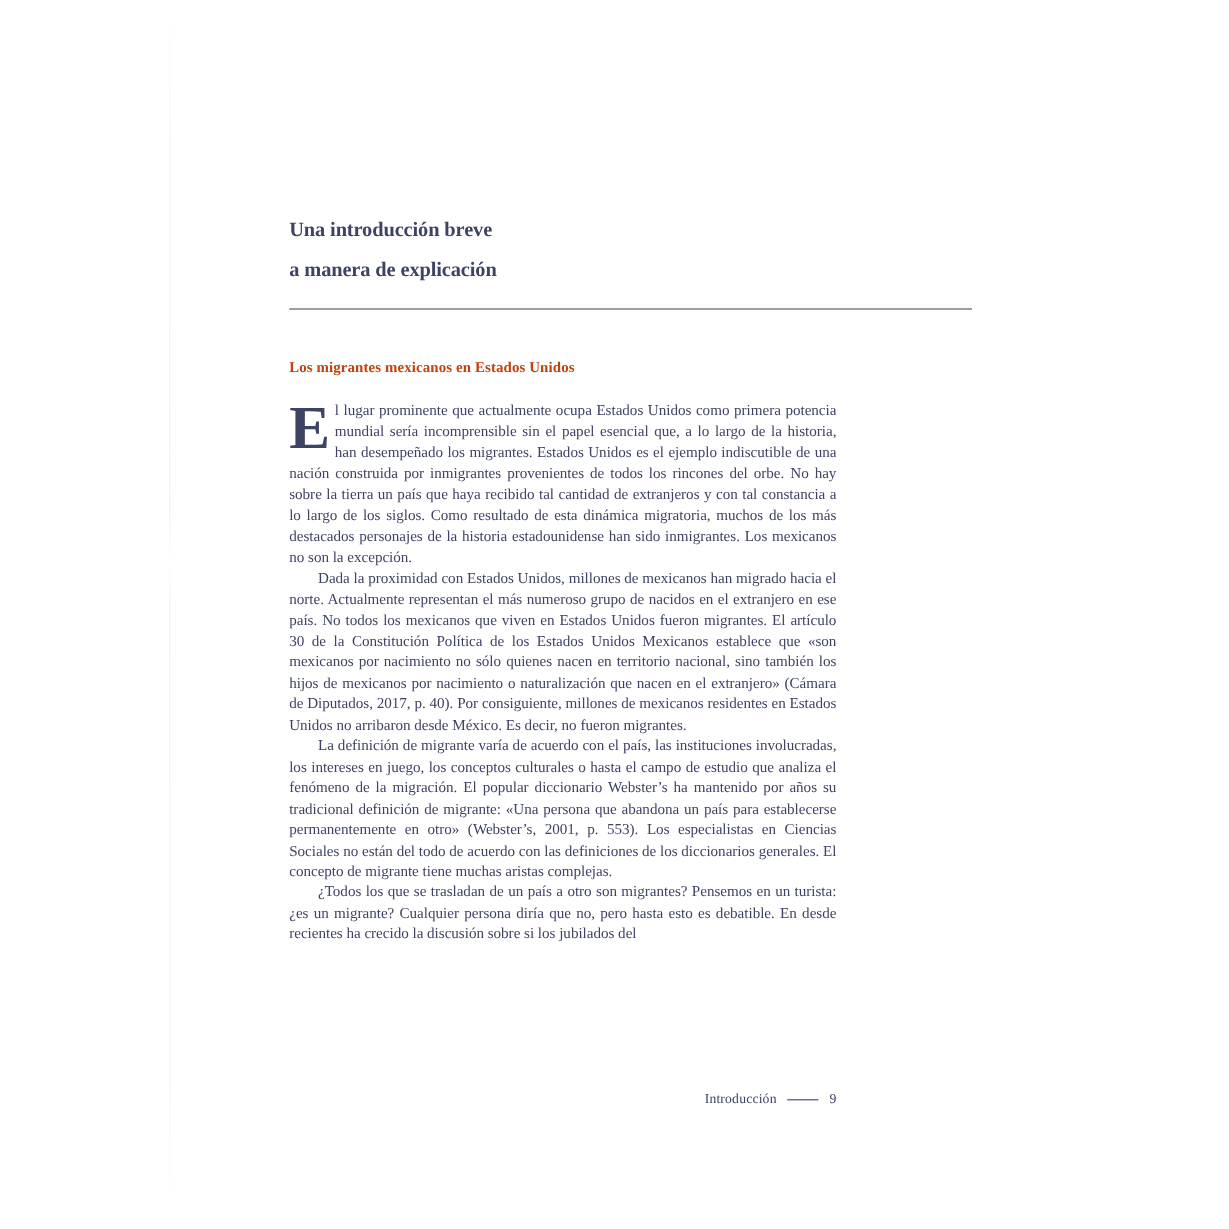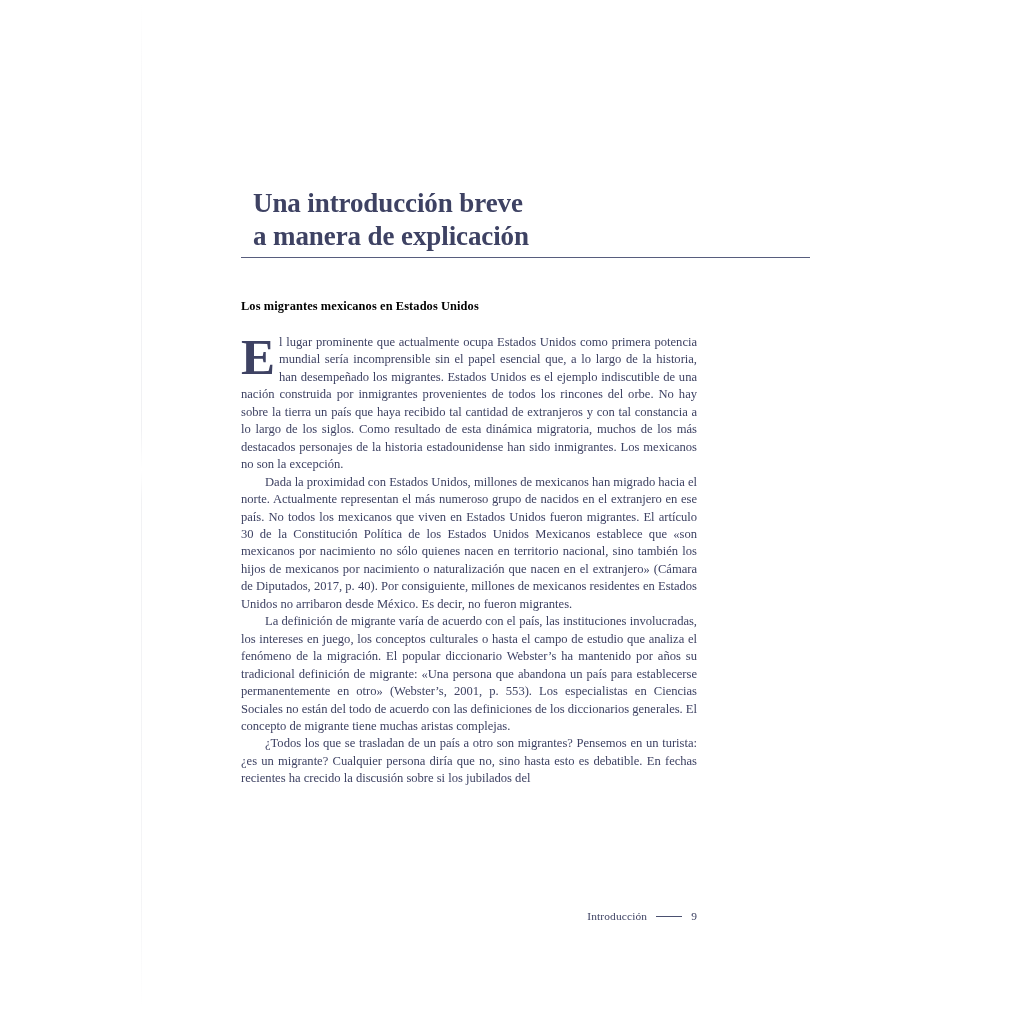--- a/index.html
+++ b/index.html
@@ -43,22 +43,22 @@
   }
 
   
   .title-block {
     position: absolute;
     left: 241px;
     top: 175px;
     width: 570px;
   }
   .doc-title {
-    margin: 12px;
-    font-size: 27px;
+    margin: 0;
+    font-size: 17px;
     line-height: 33px;
     font-weight: bold;
     letter-spacing: -0.1px;
     color: #3e4263;
   }
   .doc-title .title-line {
     display: block;
     white-space: nowrap;
   }
   .title-rule {
@@ -73,21 +73,21 @@
   
   .section-heading {
     position: absolute;
     left: 241px;
     top: 298px;
     margin: 0;
     font-size: 12.4px;
     line-height: 16px;
     font-weight: bold;
     letter-spacing: 0.1px;
-    color: #000000;
+    color: #c2410c;
     white-space: nowrap;
   }
 
   
   .body-column {
     position: absolute;
     left: 241px;
     top: 334px;
     width: 456px;
   }
@@ -163,21 +163,21 @@
   <h2 class="section-heading">Los migrantes mexicanos en Estados Unidos</h2>
 
   <div class="body-column">
 
     <p class="body-par first-par"><span class="dropcap">E</span><span>l lugar prominente que actualmente ocupa Estados Unidos como primera potencia mundial sería incomprensible sin el papel esencial que, a lo largo de la historia, han desempeñado los migrantes. Estados Unidos es el ejemplo indiscutible de una nación construida por inmigrantes provenientes de todos los rincones del orbe. No hay sobre la tierra un país que haya recibido tal cantidad de extranjeros y con tal constancia a lo largo de los siglos. Como resultado de esta dinámica migratoria, muchos de los más destacados personajes de la historia estadounidense han sido inmigrantes. Los mexicanos no son la excepción.</span></p>
 
     <p class="body-par">Dada la proximidad con Estados Unidos, millones de mexicanos han migrado hacia el norte. Actualmente representan el más numeroso grupo de nacidos en el extranjero en ese país. No todos los mexicanos que viven en Estados Unidos fueron migrantes. El artículo 30 de la Constitución Política de los Estados Unidos Mexicanos establece que «son mexicanos por nacimiento no sólo quienes nacen en territorio nacional, sino también los hijos de mexicanos por nacimiento o naturalización que nacen en el extranjero» (Cámara de Diputados, 2017, p. 40). Por consiguiente, millones de mexicanos residentes en Estados Unidos no arribaron desde México. Es decir, no fueron migrantes.</p>
 
     <p class="body-par">La definición de migrante varía de acuerdo con el país, las instituciones involucradas, los intereses en juego, los conceptos culturales o hasta el campo de estudio que analiza el fenómeno de la migración. El popular diccionario Webster’s ha mantenido por años su tradicional definición de migrante: «Una persona que abandona un país para establecerse permanentemente en otro» (Webster’s, 2001, p. 553). Los especialistas en Ciencias Sociales no están del todo de acuerdo con las definiciones de los diccionarios generales. El concepto de migrante tiene muchas aristas complejas.</p>
 
-    <p class="body-par">¿Todos los que se trasladan de un país a otro son migrantes? Pensemos en un turista: ¿es un migrante? Cualquier persona diría que no, sino hasta esto es debatible. En fechas recientes ha crecido la discusión sobre si los jubilados del</p>
+    <p class="body-par">¿Todos los que se trasladan de un país a otro son migrantes? Pensemos en un turista: ¿es un migrante? Cualquier persona diría que no, pero hasta esto es debatible. En desde recientes ha crecido la discusión sobre si los jubilados del</p>
 
   </div>
 
   <div class="page-footer">
     <span class="footer-label">Introducción</span>
     <span class="footer-dash"></span>
     <span class="footer-number">9</span>
   </div>
 
 </div>

